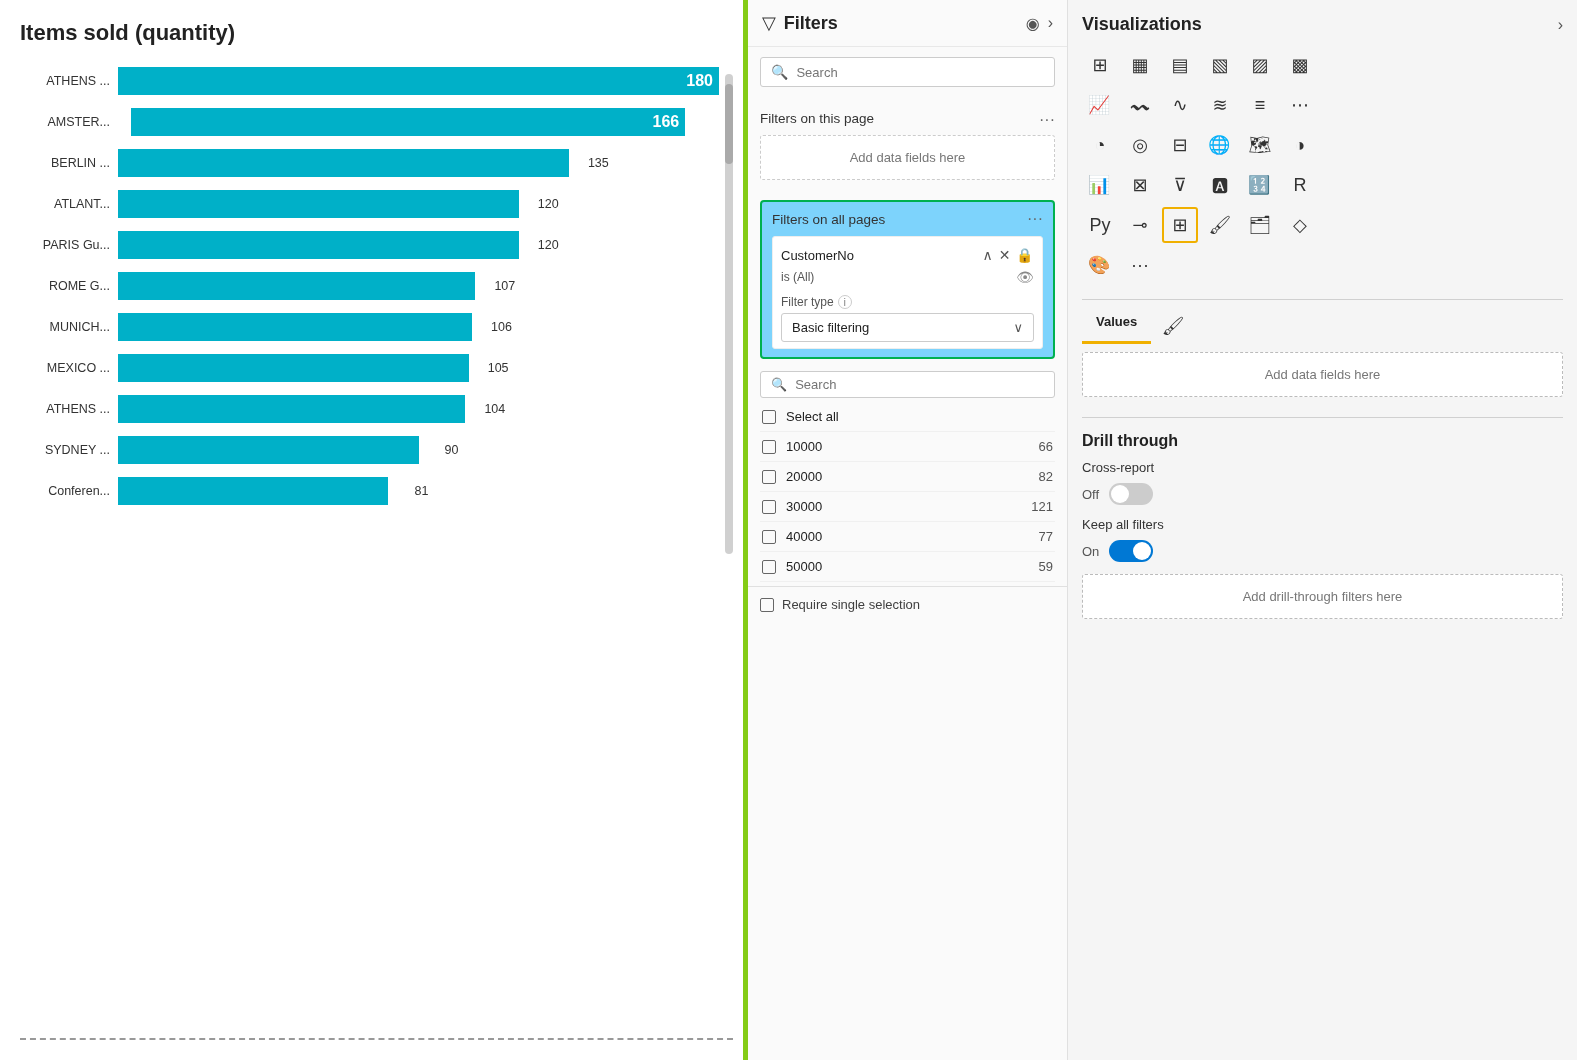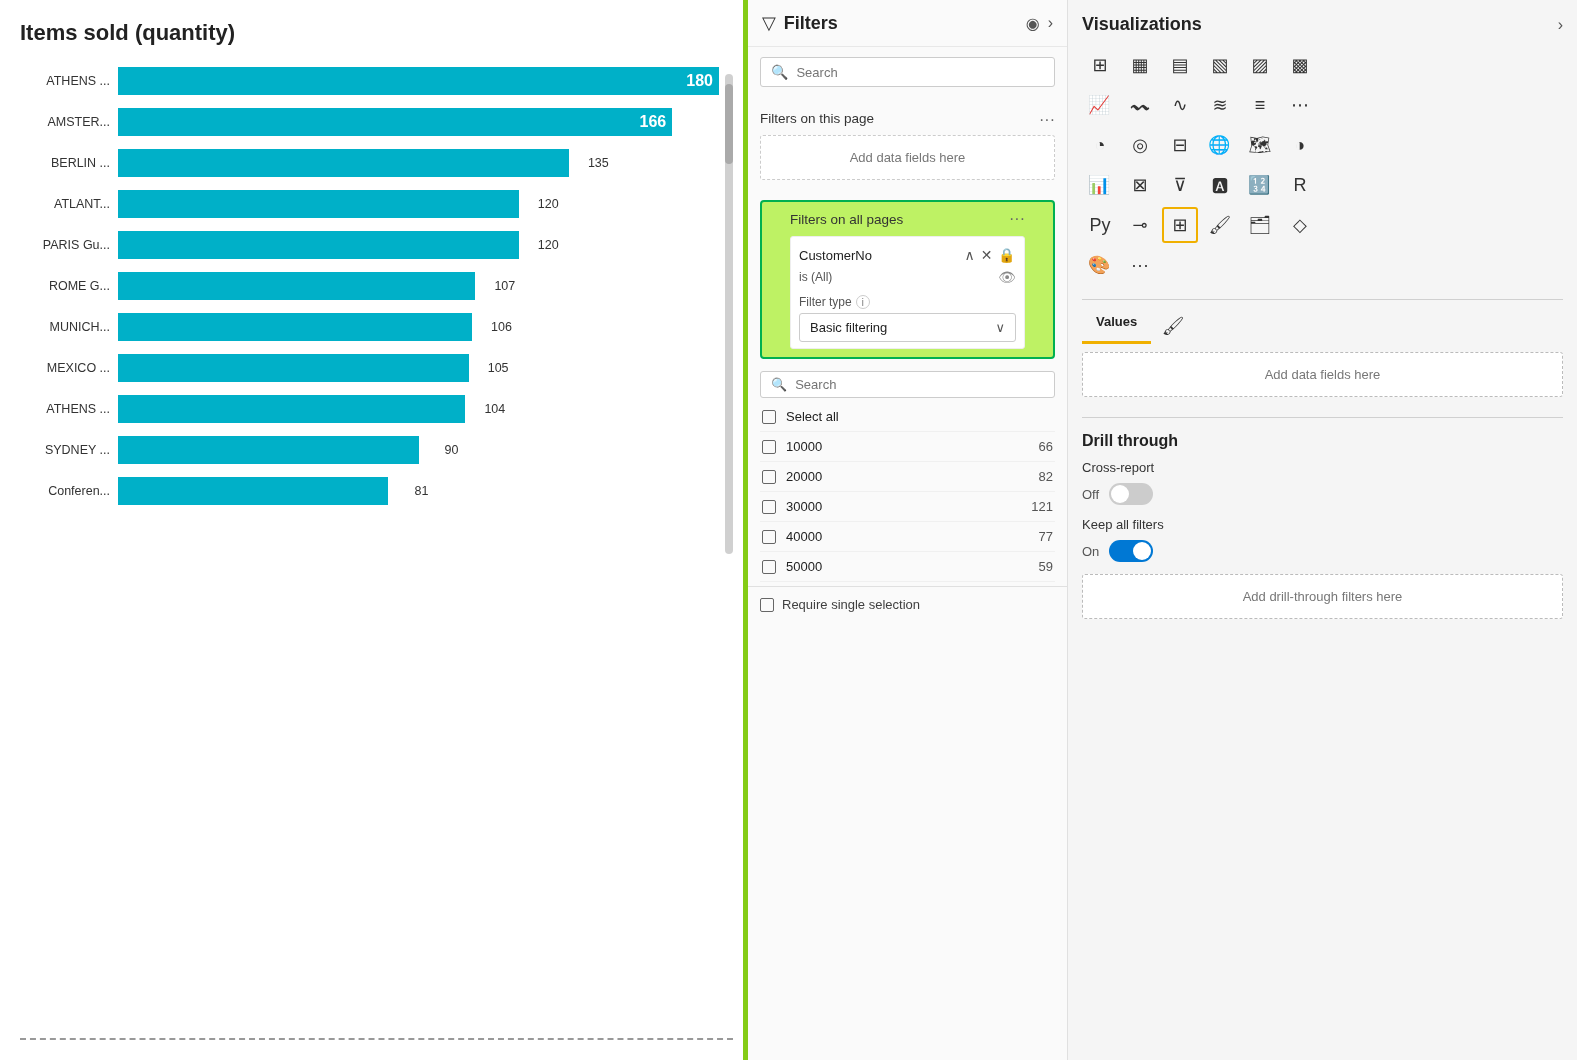--- a/index.html
+++ b/index.html
@@ -173,22 +173,22 @@
       font-size: 13px;
       background: #fff;
       margin-bottom: 8px;
     }
 
     
     .filters-all-pages {
       margin: 6px 12px;
       border: 2.5px solid #00b050;
       border-radius: 4px;
-      background: #bef264;
-      padding: 8px 28px;
+      background: #7dd3fc;
+      padding: 8px 10px;
     }
     .filters-all-pages-header {
       display: flex;
       align-items: center;
       justify-content: space-between;
       margin-bottom: 8px;
     }
     .filters-all-pages-title {
       font-size: 13.5px;
       font-weight: 500;
@@ -473,21 +473,21 @@
           <div class="chart-label">ATHENS ...</div>
           <div class="bar-container">
             <div class="bar" style="width: 100%;">
               <span class="bar-value-inside">180</span>
             </div>
           </div>
         </div>
         <div class="chart-row">
           <div class="chart-label">AMSTER...</div>
           <div class="bar-container">
-            <div class="bar" style="width: 92.2222%;">
+            <div class="bar" style="width: 92.2222%; margin-left: 13px;">
               <span class="bar-value-inside">166</span>
             </div>
           </div>
         </div>
         <div class="chart-row">
           <div class="chart-label">BERLIN ...</div>
           <div class="bar-container">
             <div class="bar" style="width: 75%;">
               <span class="bar-value-outside">135</span>
             </div>

